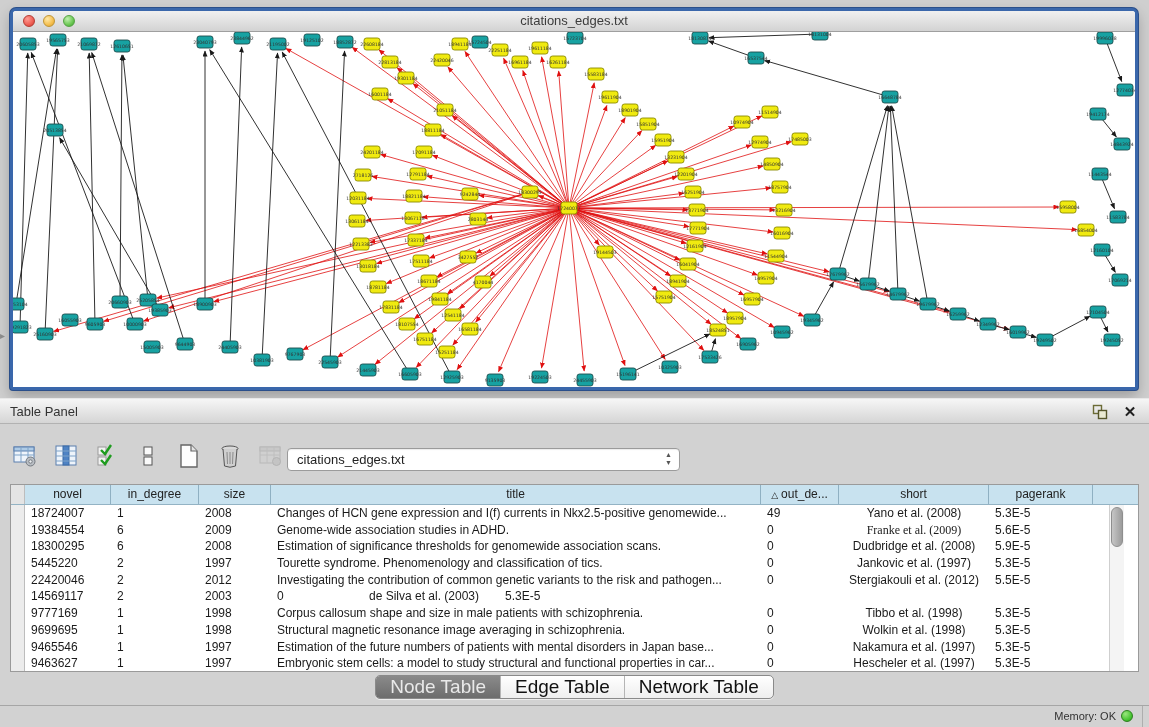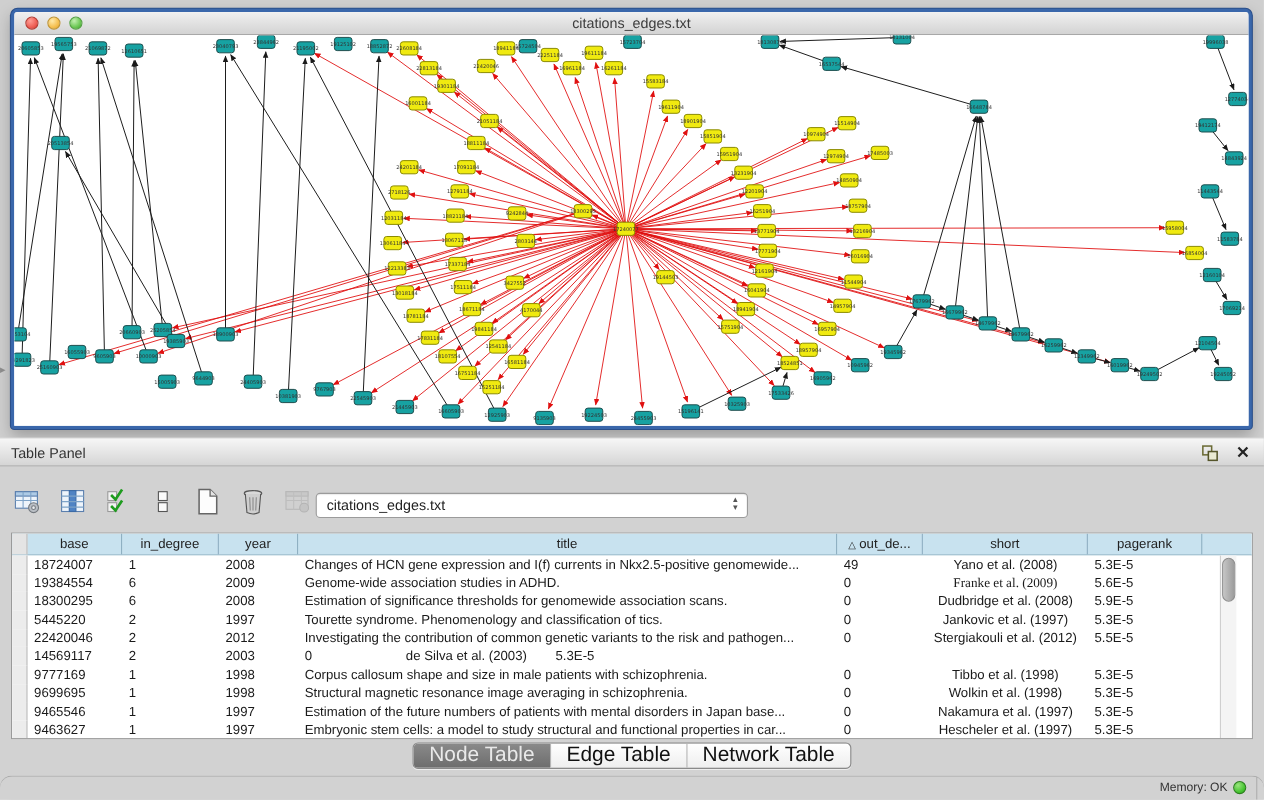--- a/index.html
+++ b/index.html
@@ -65,21 +65,21 @@
   
   #table-tabs { position:absolute; left:0; right:0; top:277px; display:flex; justify-content:center; }
   #seg { display:inline-flex; border:1px solid #8a8a8a; border-radius:5px; overflow:hidden;
     background:linear-gradient(#ffffff,#eeeeee); box-shadow:0 1px 0 rgba(255,255,255,.6); }
   .seg-btn { font-size:19px; color:#111; padding:3px 14px; border-right:1px solid #b5b5b5; line-height:16px; }
   .seg-btn:last-child { border-right:none; }
   .seg-btn.selected { background:linear-gradient(#8a8a8a,#6d6d6d); color:#e9e9e9; }
 
   
   #status-bar { position:absolute; left:0; right:0; top:307px; height:22px; border-top:1px solid #a6a6a6;
-    background:#d2d2d2;border-radius:11px; }
+    background:#d2d2d2; }
   #memory { position:absolute; right:16px; top:4px; font-size:11px; color:#333; display:flex; align-items:center; gap:5px; }
   #memory-dot { width:12px; height:12px; border-radius:50%; background:radial-gradient(circle at 35% 30%, #9ae57e, #44c32f 65%, #2f9420); border:1px solid #2c7f1e; }
   #status-tick { position:absolute; right:6px; top:0; bottom:0; width:1px; background:#aeaeae; }
 </style>
 </head>
 <body>
 
 <div id="net-window">
   <div id="net-titlebar">
     <div class="lights">
@@ -834,23 +834,23 @@
     <span>citations_edges.txt</span>
     <span id="selector-stepper">
         <span>▲</span>
         <span>▼</span>
       </span>
   </div>
 
   <div id="table-box">
     <div id="thead">
         <div class="hcell gutter" style="width: 14px;"></div>
-        <div class="hcell" style="width: 86px;">base</div>
+        <div class="hcell" style="width: 86px;">novel</div>
         <div class="hcell" style="width: 88px;">in_degree</div>
-        <div class="hcell" style="width: 72px;">year</div>
+        <div class="hcell" style="width: 72px;">size</div>
         <div class="hcell" style="width: 490px;">title</div>
         <div class="hcell" style="width: 78px;"><span class="sortglyph">△</span>out_de...</div>
         <div class="hcell" style="width: 150px;">short</div>
         <div class="hcell" style="width: 104px;">pagerank</div>
       </div>
     <div id="tbody">
         <div class="trow">
           <div class="tcell gutter" style="width: 14px;"></div>
           <div class="tcell" style="width: 86px;">18724007</div>
           <div class="tcell" style="width: 88px;">1</div>

